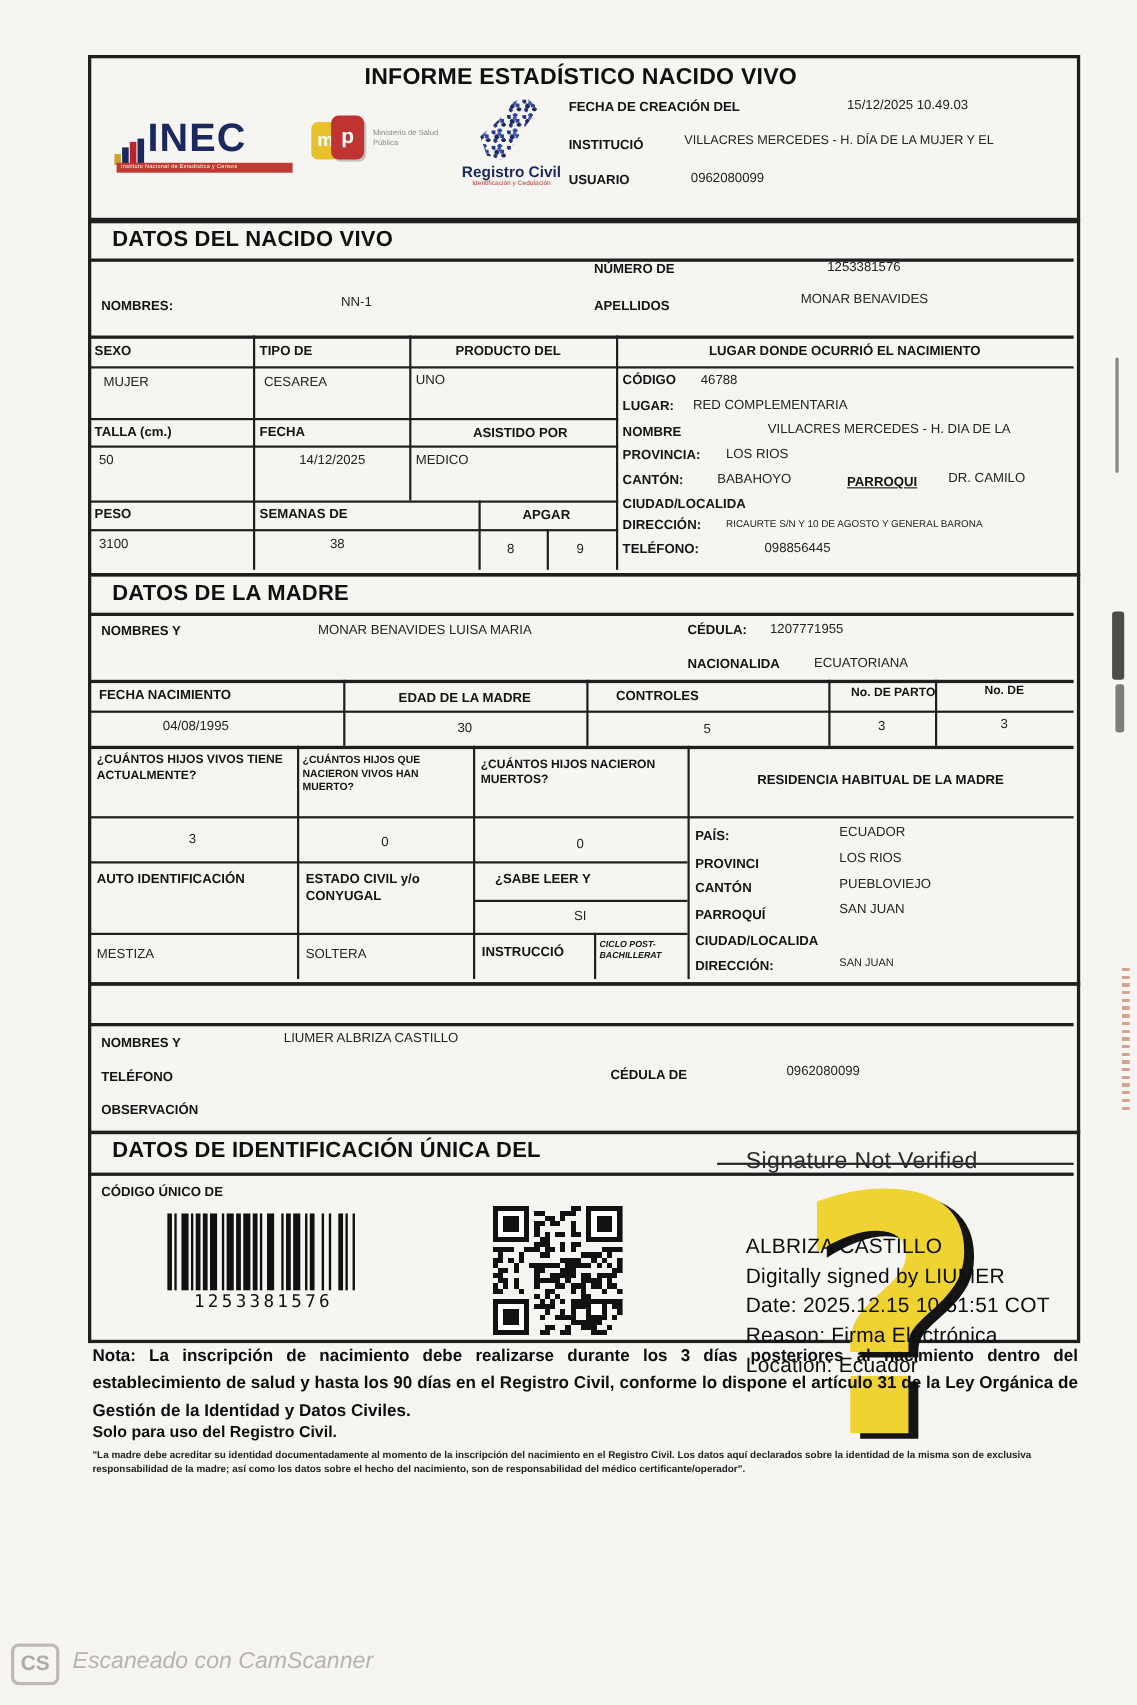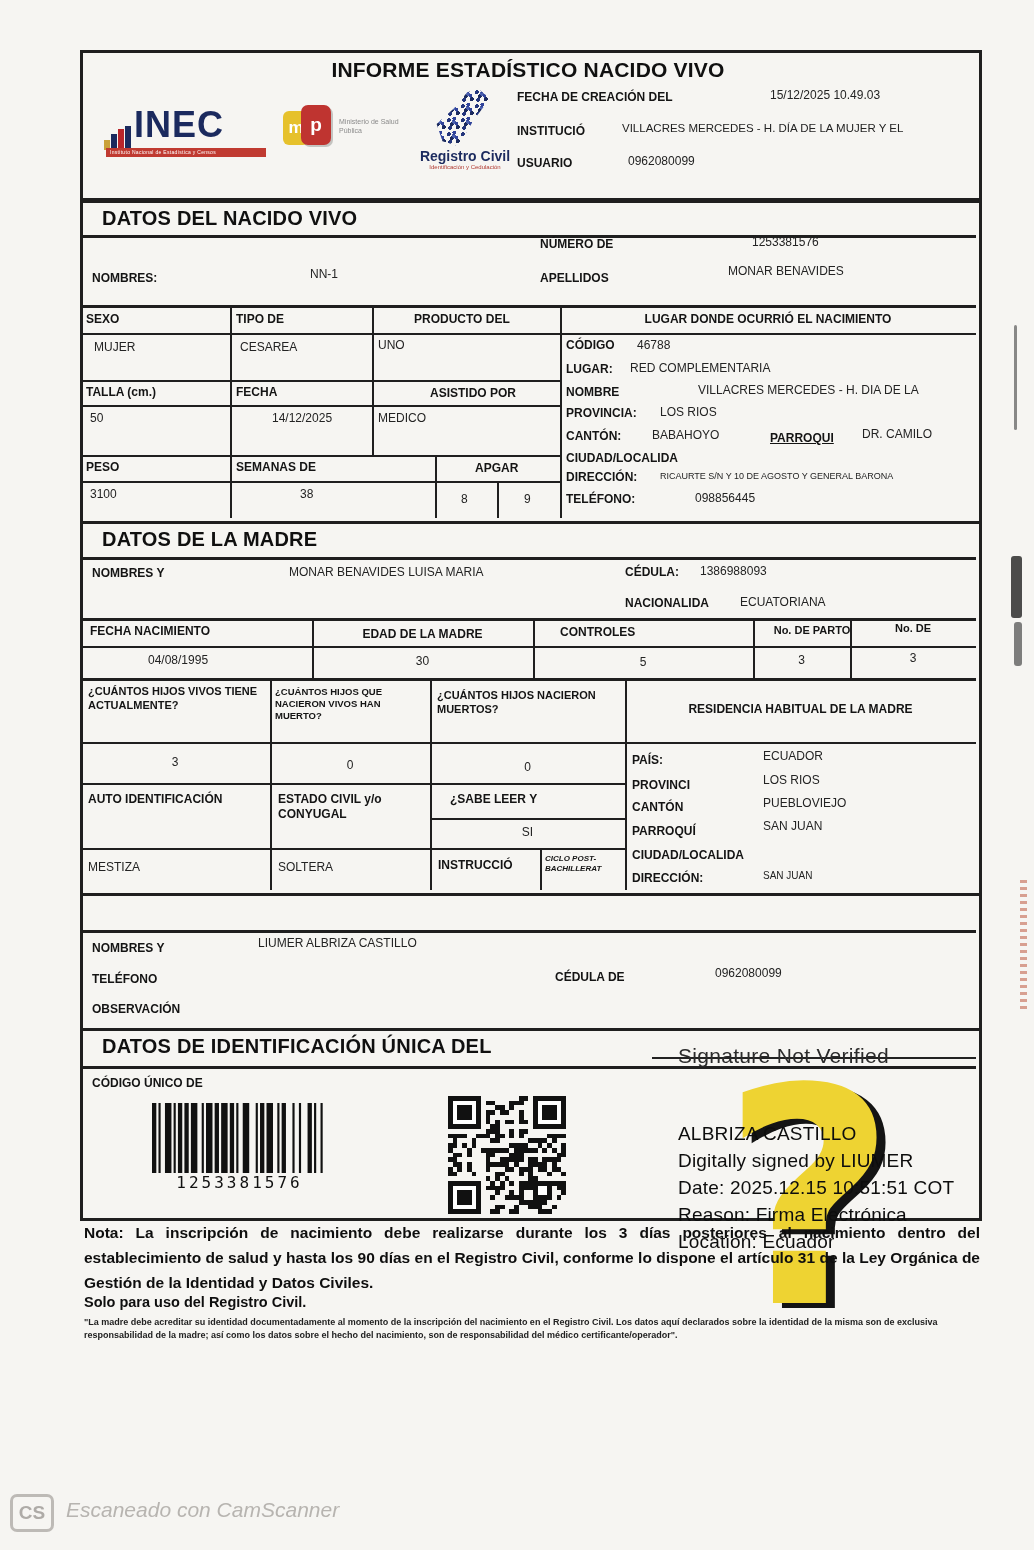--- a/index.html
+++ b/index.html
@@ -145,21 +145,21 @@
   <div class="abs lbl f12" style="left:566px;top:492px;">TELÉFONO:</div>
   <div class="abs val f12" style="left:695px;top:491px;">098856445</div>
 
   <div class="box" style="left:80px;top:521px;width:896px;height:369px;border-width:3px;"></div>
   <div class="hl" style="left:80px;top:557px;width:896px;height:3px;"></div>
   <div class="abs sec-title" style="left:102px;top:528px;">DATOS DE LA MADRE</div>
 
   <div class="abs lbl f12" style="left:92px;top:566px;">NOMBRES Y</div>
   <div class="abs val f12" style="left:255px;top:565px;margin-left:34px;">MONAR BENAVIDES LUISA MARIA</div>
   <div class="abs lbl f12" style="left:625px;top:565px;">CÉDULA:</div>
-  <div class="abs val f12" style="left:700px;top:564px;">1386988093</div>
+  <div class="abs val f12" style="left:700px;top:564px;">1207771955</div>
   <div class="abs lbl f12" style="left:625px;top:596px;">NACIONALIDA</div>
   <div class="abs val f12" style="left:740px;top:595px;">ECUATORIANA</div>
 
   <div class="hl" style="left:80px;top:618px;width:896px;height:3px;"></div>
   <div class="hl" style="left:80px;top:646px;width:896px;"></div>
   <div class="hl" style="left:80px;top:678px;width:896px;height:3px;"></div>
   <div class="vl" style="left:312px;top:618px;height:60px;"></div>
   <div class="vl" style="left:533px;top:618px;height:60px;"></div>
   <div class="vl" style="left:753px;top:618px;height:60px;"></div>
   <div class="vl" style="left:850px;top:618px;height:60px;"></div>

